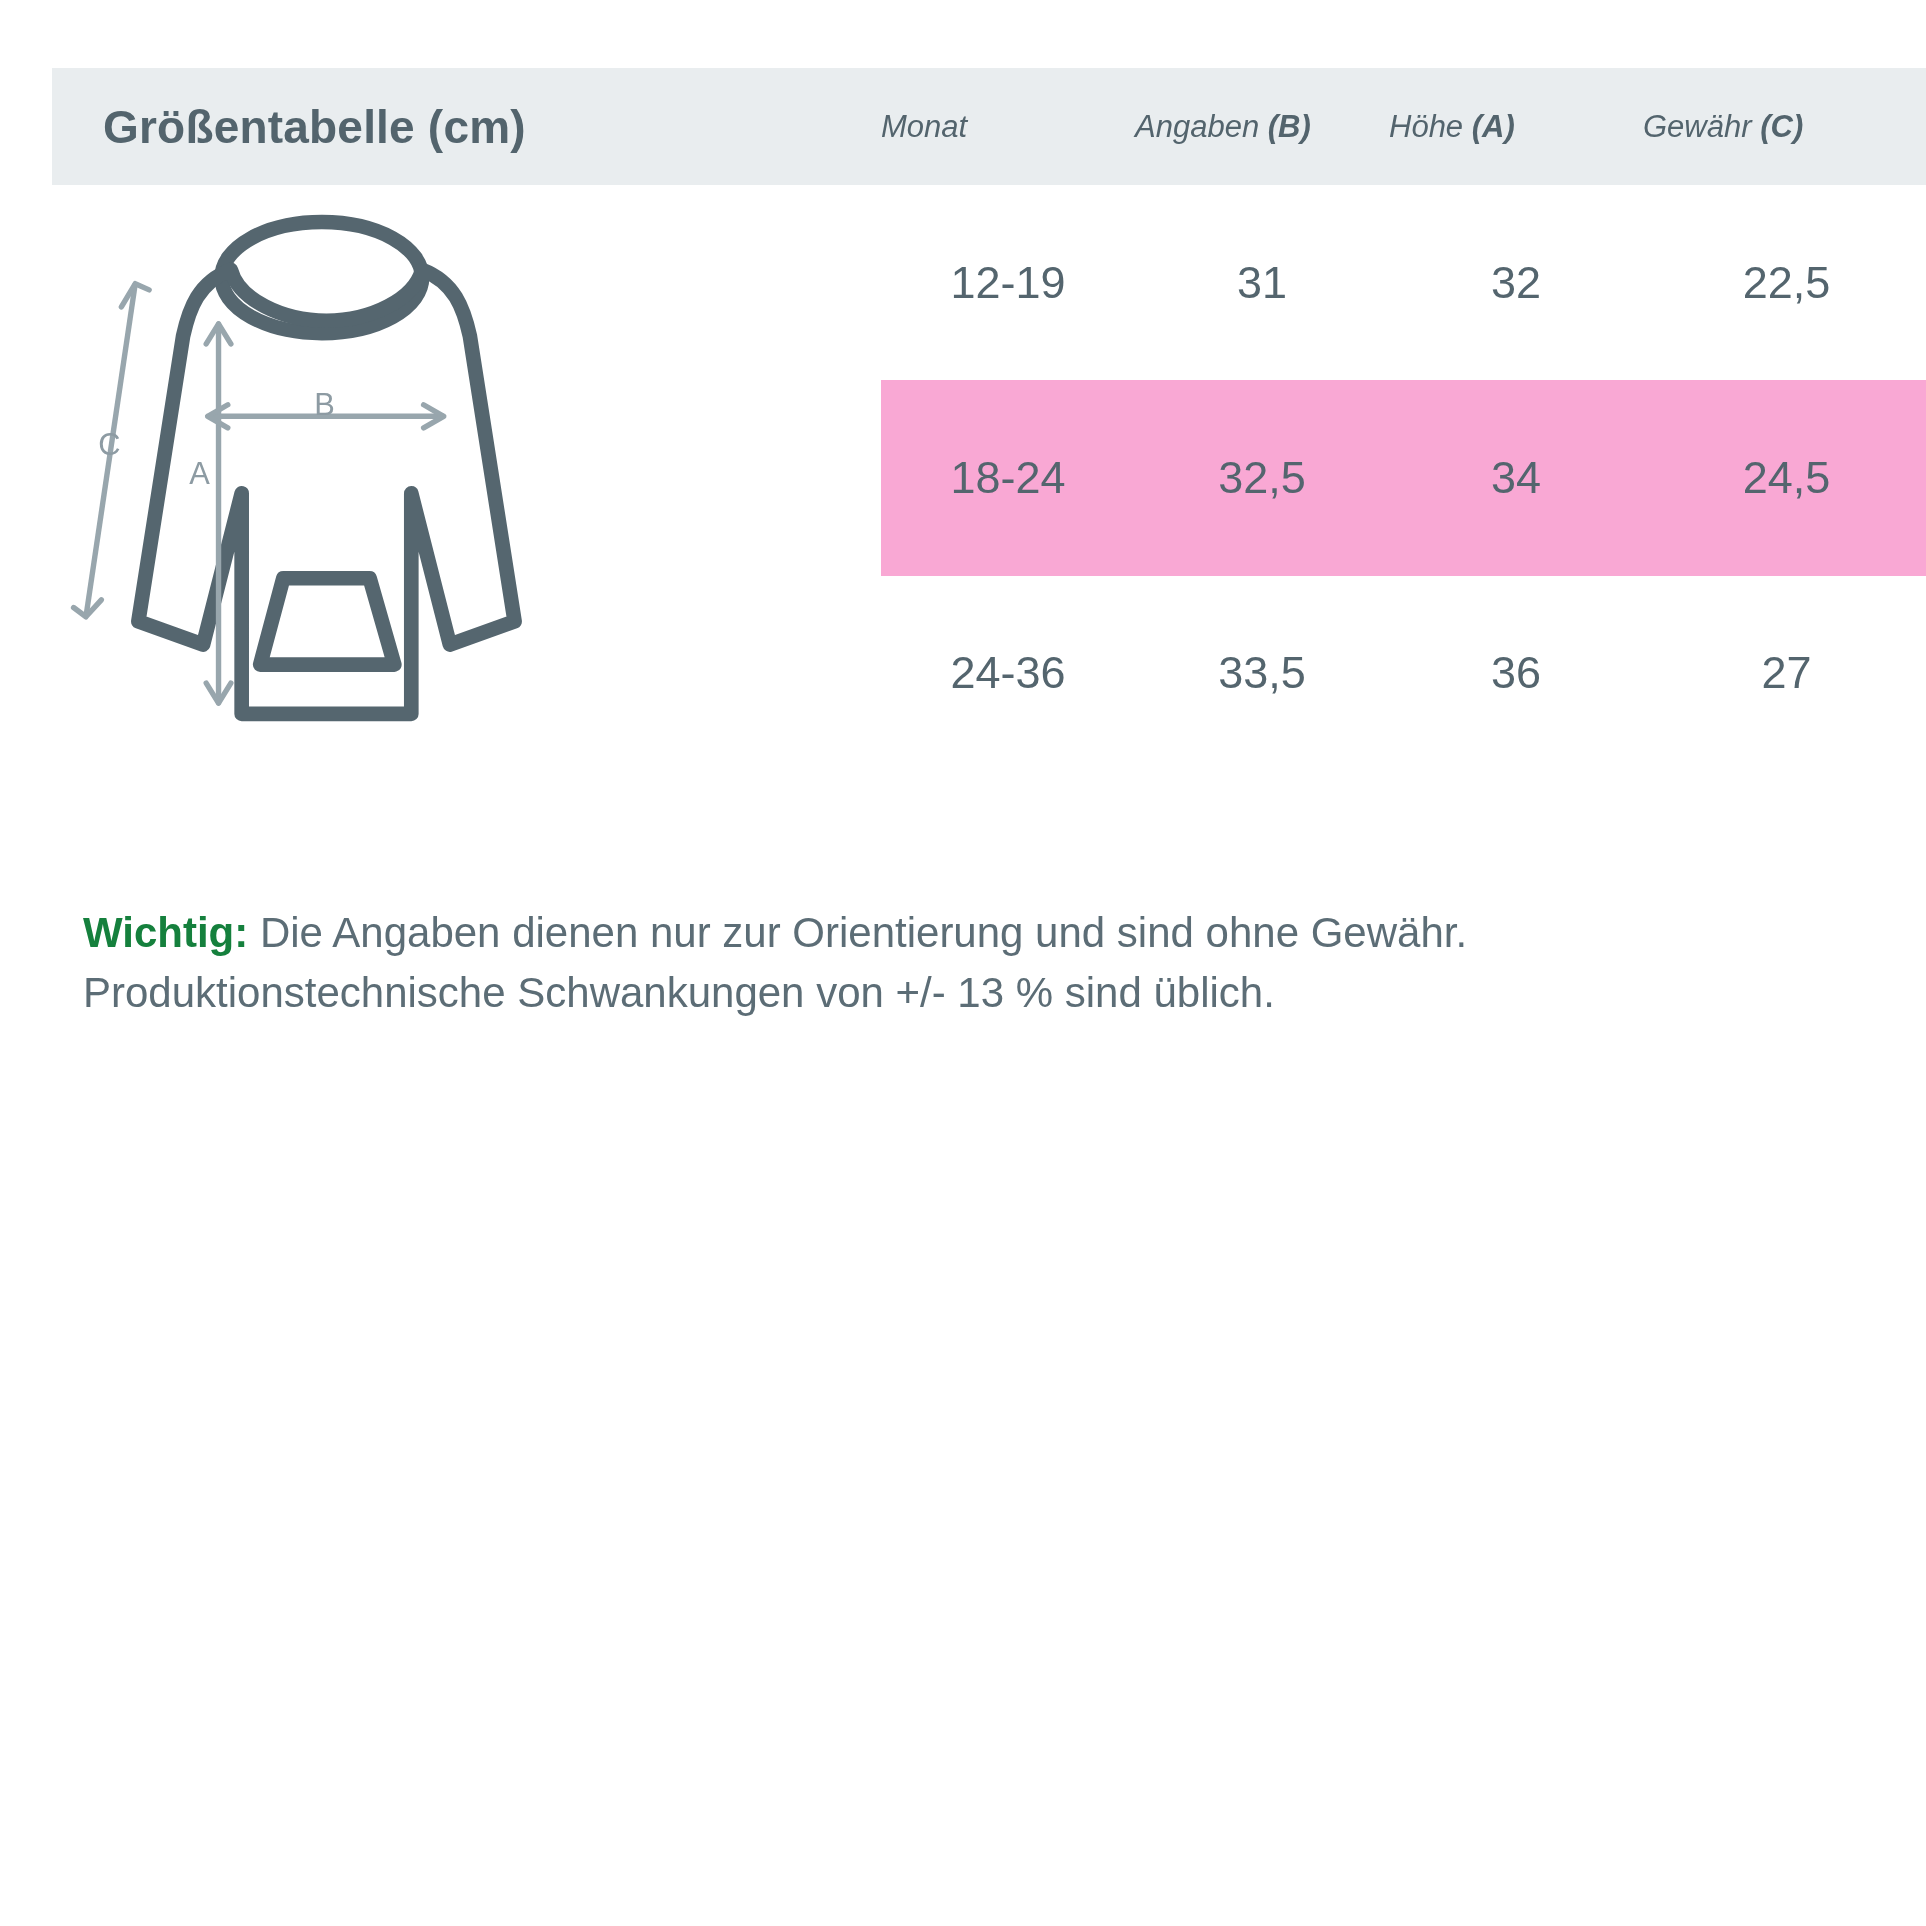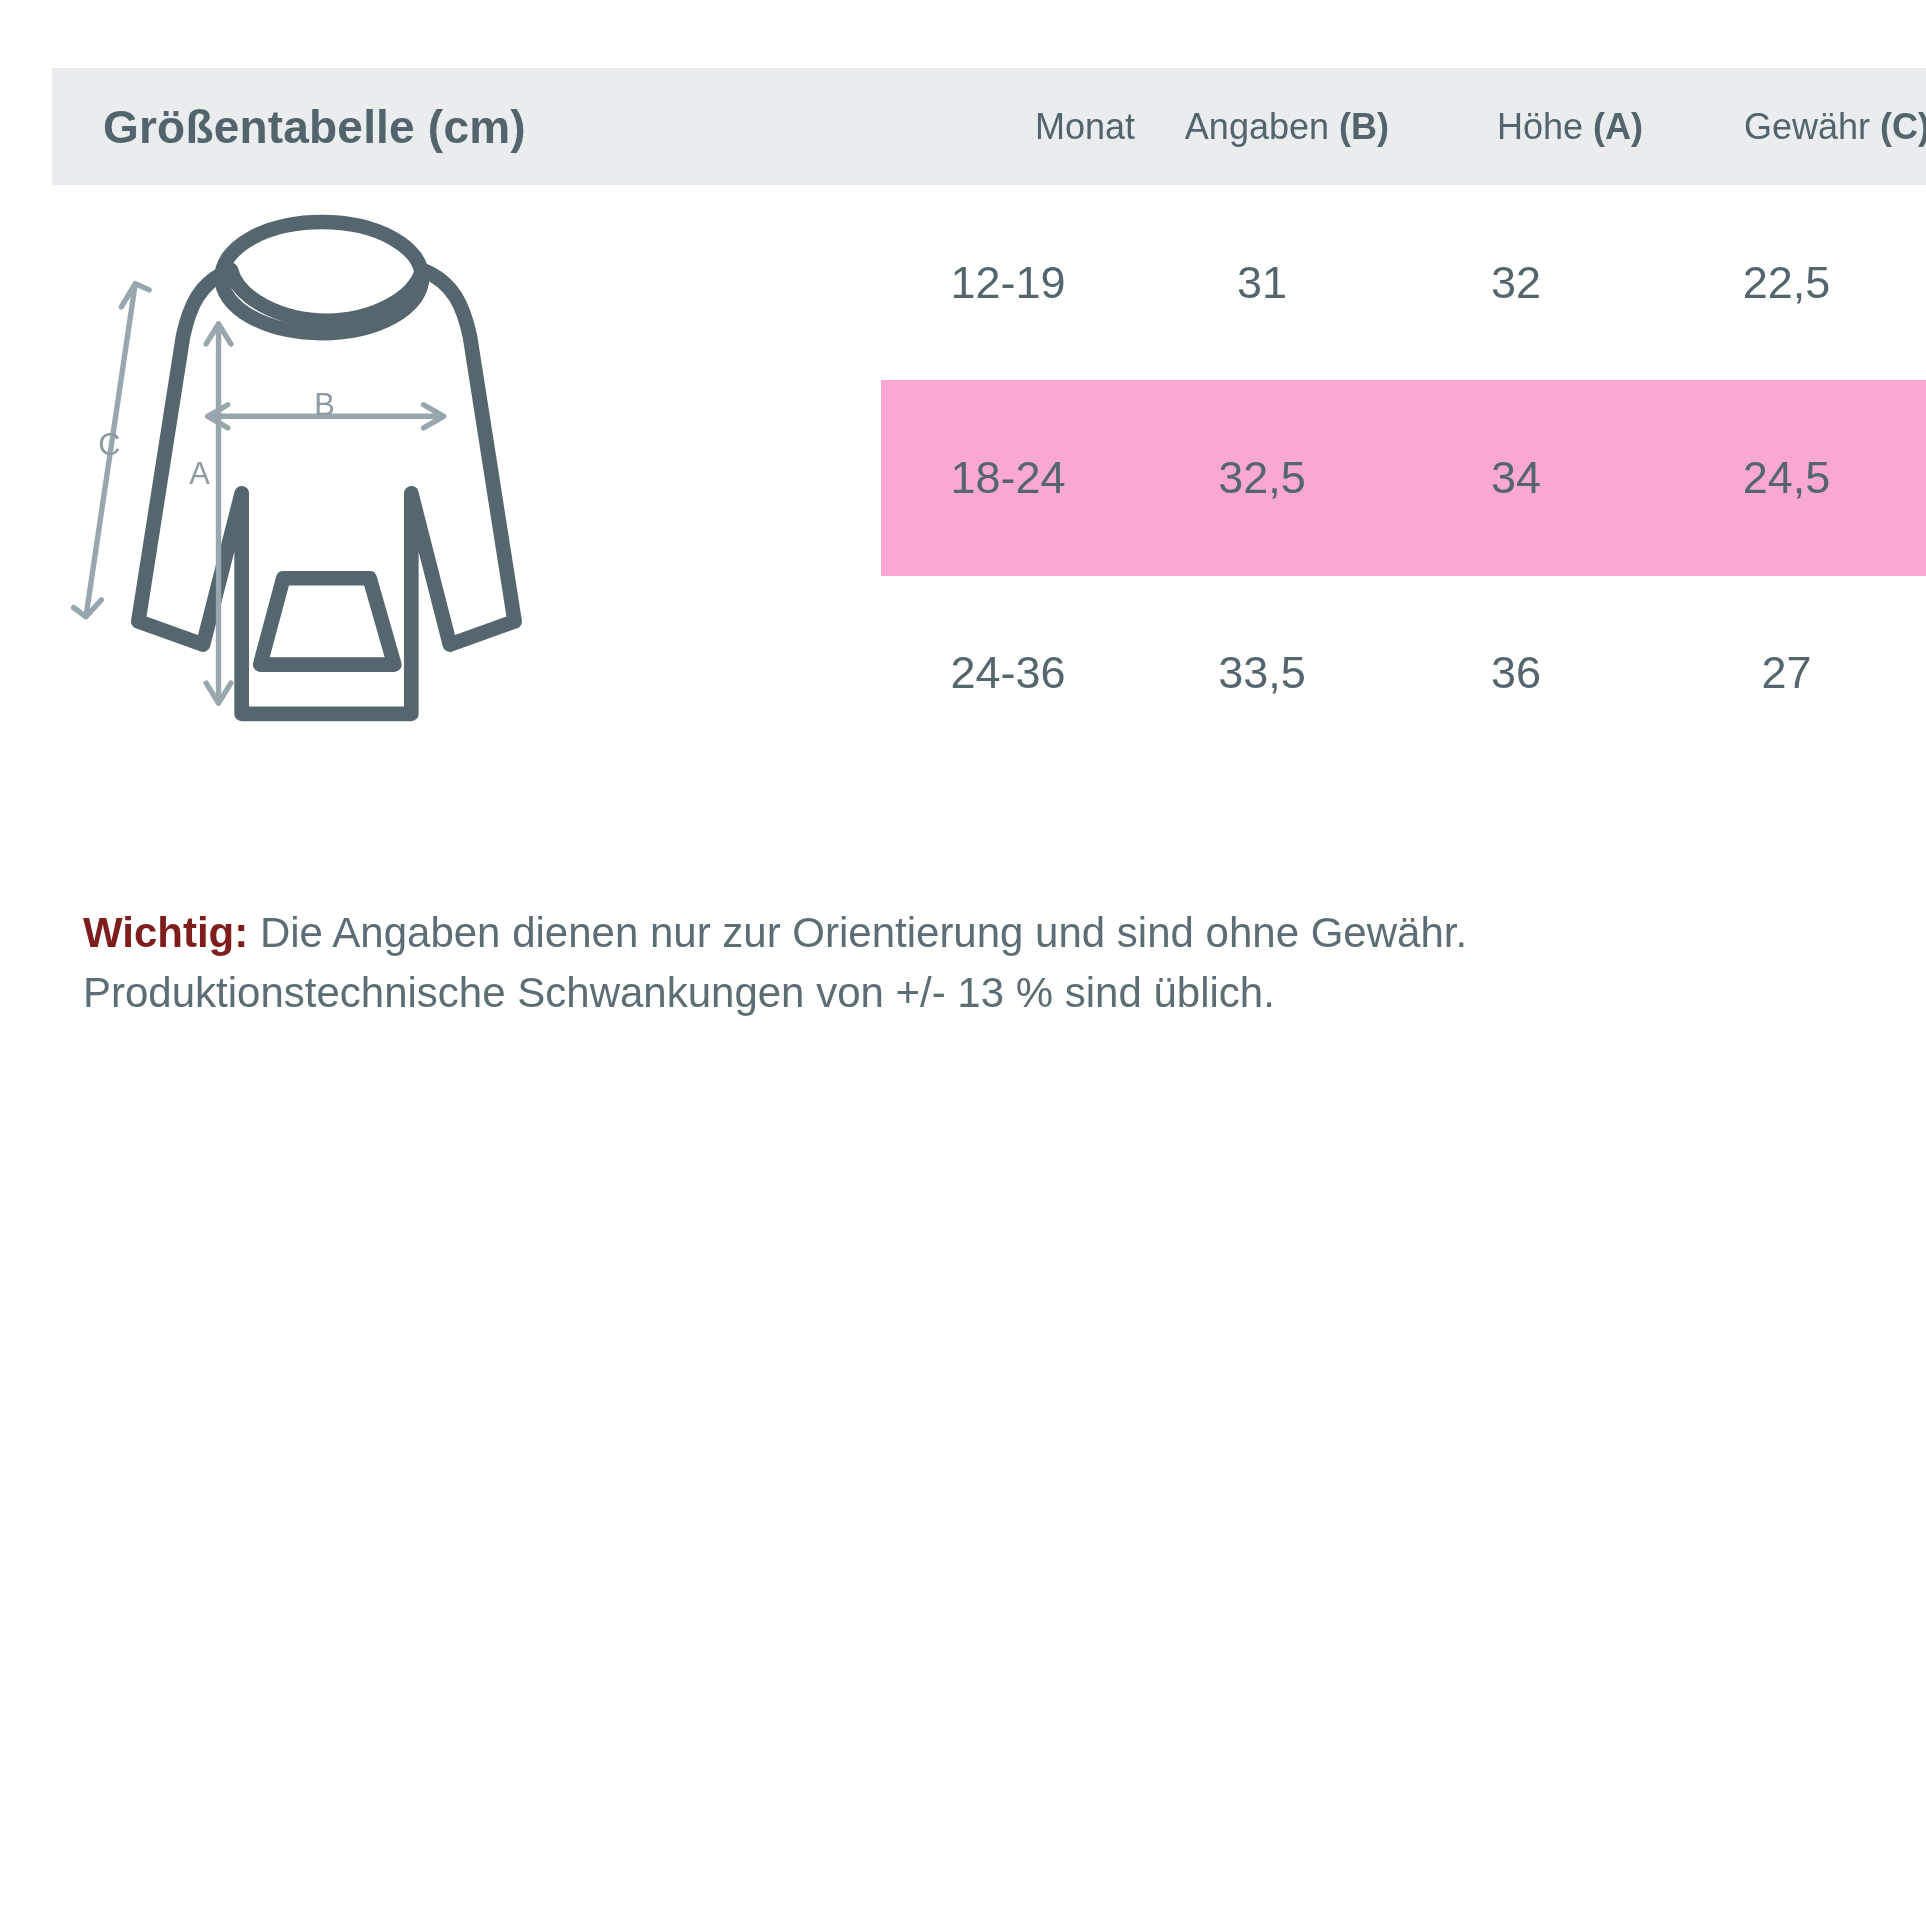--- a/index.html
+++ b/index.html
@@ -44,23 +44,24 @@
 
   .size-table thead th.title-cell {
     text-align: left;
     padding-left: 51px;
     font-size: 46px;
     font-weight: bold;
     letter-spacing: 0.2px;
   }
 
   .size-table thead th.col-head {
-    text-align: right;
+    text-align: left;
     font-weight: normal;
-    font-size: 36px;
+    font-size: 31px;
+    font-style: italic;
   }
   .size-table thead th.col-head b {
     font-weight: bold;
   }
 
   .size-table tbody td {
     height: 129px;
     vertical-align: middle;
     text-align: center;
     font-size: 45px;
@@ -102,21 +103,21 @@
     position: absolute;
     left: 83px;
     top: 861px;
     width: 1772px;
     font-size: 42px;
     line-height: 1.42;
     color: #5c6d76;
   }
   .note b {
     font-weight: bold;
-    color: #7f1d1d;
+    color: #15803d;
   }
 </style>
 </head>
 <body>
 
 <div class="sheet">
 
   <table class="size-table">
     <thead>
       <tr>

